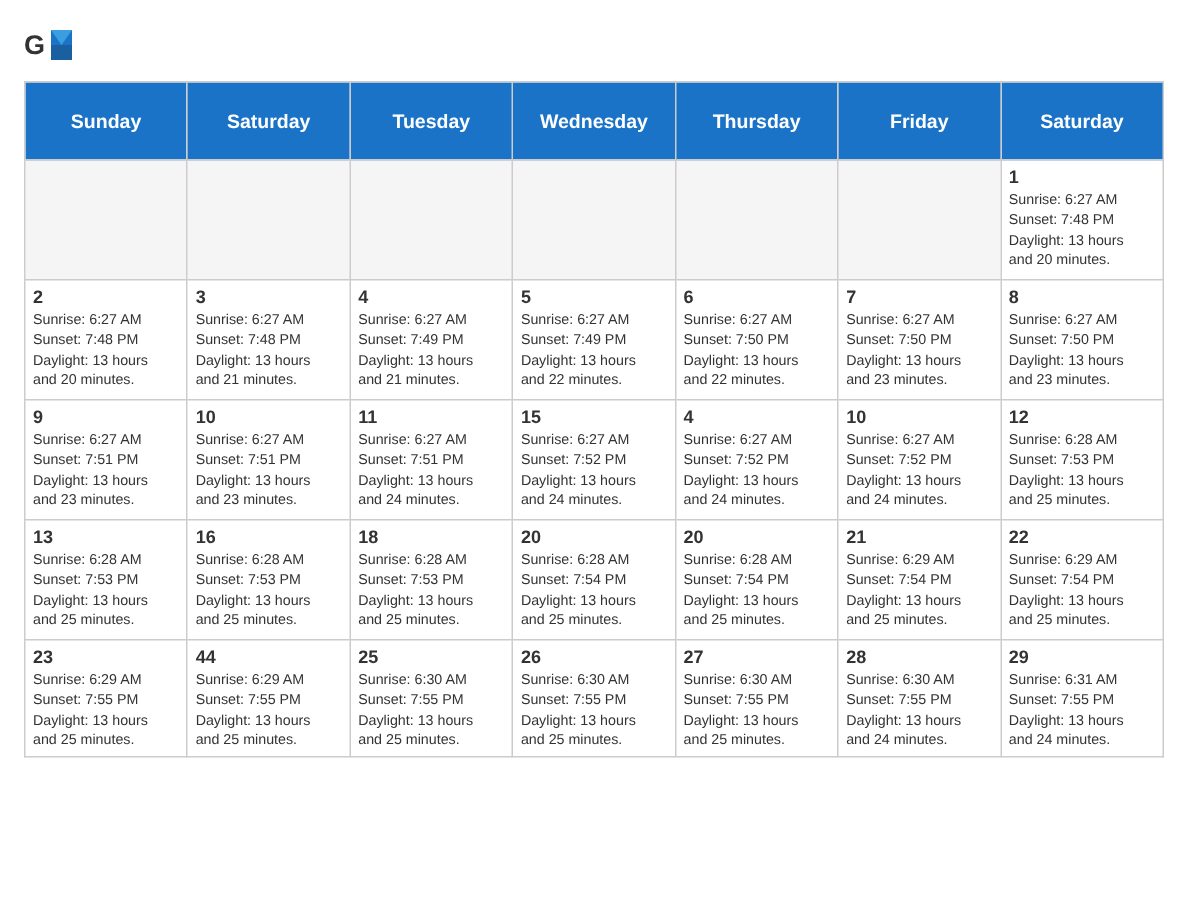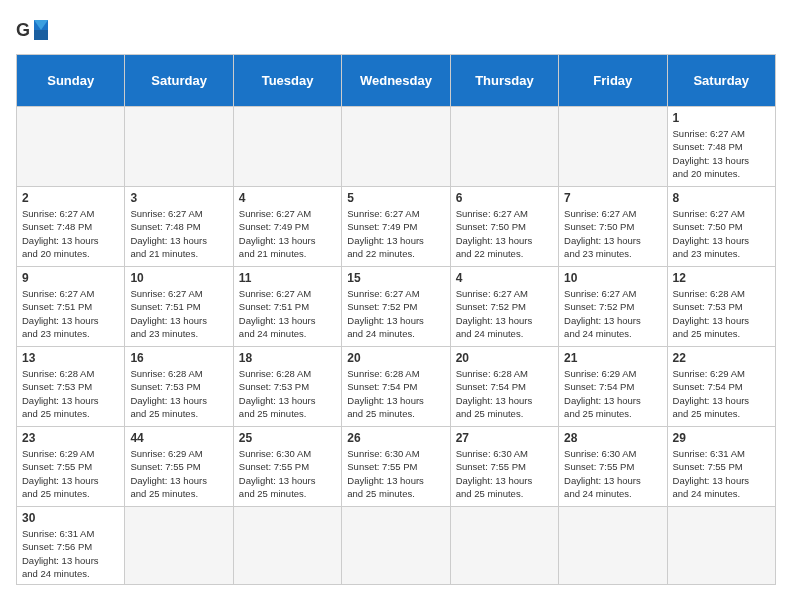--- a/index.html
+++ b/index.html
@@ -248,26 +248,14 @@
         </td>
         <td>
           <span class="day-number">28</span>
           <div class="day-info">Sunrise: 6:30 AM<br>Sunset: 7:55 PM<br>Daylight: 13 hours<br>and 24 minutes.</div>
         </td>
         <td>
           <span class="day-number">29</span>
           <div class="day-info">Sunrise: 6:31 AM<br>Sunset: 7:55 PM<br>Daylight: 13 hours<br>and 24 minutes.</div>
         </td>
       </tr>
-      <tr>
-        <td>
-          <span class="day-number">30</span>
-          <div class="day-info">Sunrise: 6:31 AM<br>Sunset: 7:56 PM<br>Daylight: 13 hours<br>and 24 minutes.</div>
-        </td>
-        <td class="empty"></td>
-        <td class="empty"></td>
-        <td class="empty"></td>
-        <td class="empty"></td>
-        <td class="empty"></td>
-        <td class="empty"></td>
-      </tr>
     </tbody>
 </table>
 
 </body></html>

